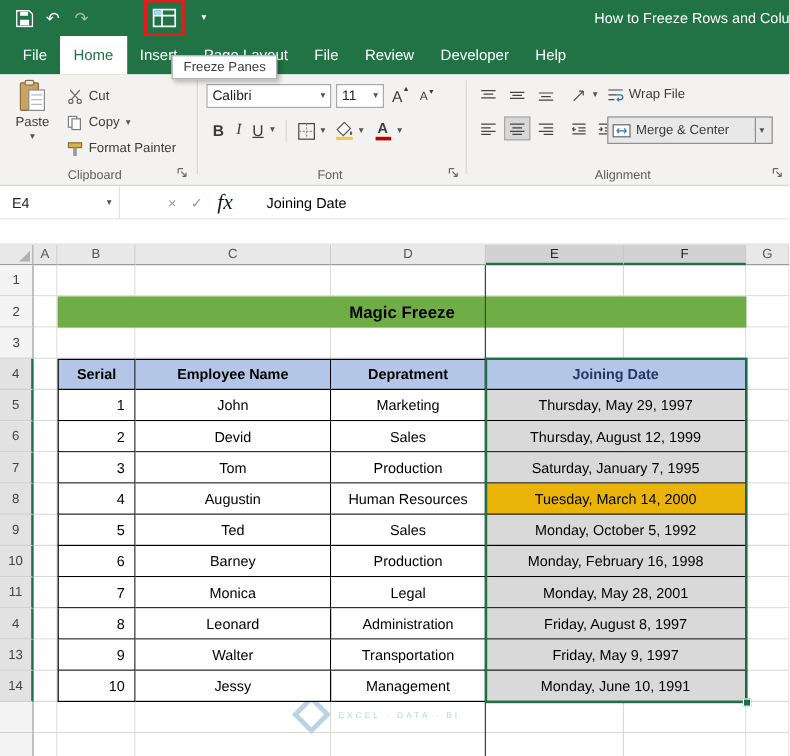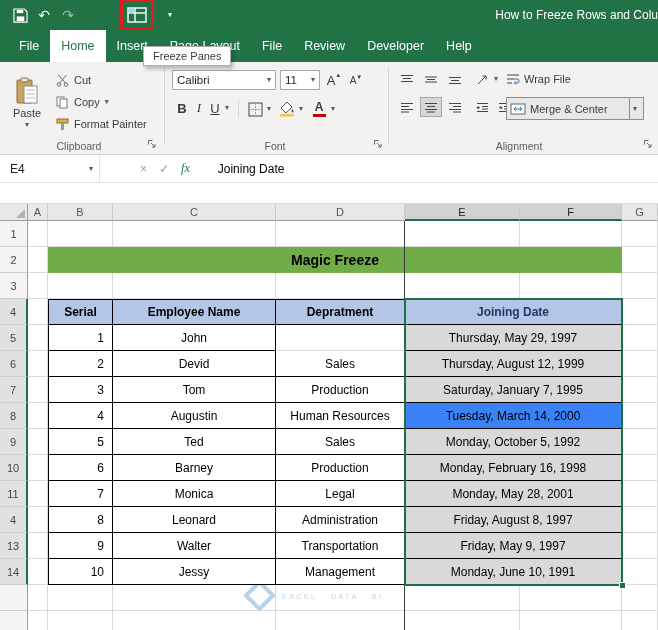--- a/index.html
+++ b/index.html
@@ -18,40 +18,40 @@
   
   .tabrow { position:absolute; left:0; top:30px; width:658px; height:32px; background:#217346; display:flex; padding-left:8px; box-sizing:border-box; }
   .tab { color:#fff; font-size:12.5px; line-height:32px; padding:0 11px; white-space:nowrap; }
   .tab.active { background:#fff; color:#217346; }
   .tooltip { position:absolute; left:143px; top:46px; z-index:99; background:#fff; border:1px solid #b0b0b0; box-shadow:2px 3px 4px rgba(0,0,0,.25); font-size:11px; color:#3b3b3b; padding:3px 9px; white-space:nowrap; }
   
   .ribbon { position:absolute; left:0; top:62px; width:658px; height:93px; background:#f3f2f1; border-bottom:1px solid #d4d4d4; box-sizing:border-box; }
   .vsep { position:absolute; top:5px; height:78px; width:1px; background:#d8d8d8; }
   .glabel { position:absolute; bottom:2px; font-size:10.5px; color:#5f5d5b; text-align:center; }
   .launcher { position:absolute; bottom:4px; width:12px; height:12px; display:flex; align-items:center; justify-content:center; }
-  .paste-btn { position:absolute; left:4px; top:4px; width:46px; height:74px; display:flex; flex-direction:column; align-items:center; justify-content:center; gap:2px; font-size:11px; color:#3b3b3b; }
+  .paste-btn { position:absolute; left:4px; top:4px; width:46px; height:74px; display:flex; flex-direction:column; align-items:center; gap:2px; font-size:11px; color:#3b3b3b; }
   .small-btn { position:absolute; left:56px; height:20px; display:flex; align-items:center; gap:5px; font-size:11px; color:#3b3b3b; white-space:nowrap; }
   .combo { position:absolute; top:8px; height:20px; background:#fff; border:1px solid #ababab; box-sizing:border-box; display:flex; align-items:center; justify-content:space-between; font-size:11.5px; color:#222; padding:0 4px; }
   .icon-btn { position:absolute; display:flex; align-items:center; justify-content:center; font-size:12px; color:#3b3b3b; }
   .icon-btn.active { background:#d7d7d7; border:1px solid #a8a8a8; box-sizing:border-box; }
   .caret { font-size:8px; color:#555; line-height:1; }
   .caret.w { color:#fff; }
   .bld { font-weight:bold; font-size:13px; }
   .itl { font-style:italic; font-family:"Liberation Serif", serif; font-size:13px; }
   .und { text-decoration:underline; font-size:13px; }
   .fc-wrap { display:flex; flex-direction:column; align-items:center; line-height:1; }
   .fc-bar { width:13px; height:3px; margin-top:1px; }
   .wrap-btn { position:absolute; left:506px; top:7px; height:20px; display:flex; align-items:center; gap:4px; font-size:11px; color:#3b3b3b; }
   .merge-btn { position:absolute; left:506px; top:35px; height:23px; width:138px; border:1px solid #8f8f8f; background:#e8e8e8; box-sizing:border-box; display:flex; align-items:center; gap:4px; font-size:11px; color:#3b3b3b; padding:0 3px; }
   .merge-caret { border-left:1px solid #8f8f8f; align-self:stretch; display:flex; align-items:center; padding:0 3px; margin-left:auto; }
   
   .fbar { position:absolute; left:0; top:155px; width:658px; height:28px; background:#fff; border-bottom:1px solid #e3e3e3; display:flex; align-items:center; box-sizing:border-box; }
   .namebox { width:100px; height:28px; border-right:1px solid #e3e3e3; display:flex; align-items:center; justify-content:space-between; padding:0 6px 0 10px; box-sizing:border-box; font-size:12px; color:#222; }
   .fbtns { display:flex; align-items:center; gap:12px; padding:0 10px 0 40px; }
-  .fx { font-style:italic; font-family:"Liberation Serif", serif; font-size:12px; color:#0f766e; }
+  .fx { font-style:italic; font-family:"Liberation Serif", serif; font-size:18px; color:#0f172a; }
   .fmark { font-size:12px; color:#9a9a9a; }
   .fcontent { font-size:12px; color:#000; padding-left:18px; }
   .fspacer { position:absolute; left:0; top:183px; width:658px; height:21px; background:#fff; border-bottom:1px solid #d8d8d8; box-sizing:border-box; }
   
   #sheet { position:absolute; left:0; top:204px; width:658px; height:426px; background:#fff; overflow:hidden; }
   .scell { position:absolute; box-sizing:border-box; }
   .corner { background:#e8e8e8; border-right:1px solid #9b9b9b; border-bottom:1px solid #9b9b9b; z-index:2; }
   .tri { position:absolute; right:2px; bottom:2px; width:0; height:0; border-left:9px solid transparent; border-bottom:9px solid #b2b2b2; }
   .colhdr { background:#e8e8e8; border-right:1px solid #c9c9c9; border-bottom:1px solid #9b9b9b; font-size:11px; color:#555; display:flex; align-items:center; justify-content:center; z-index:2; }
   .colhdr.sel { background:#d2d2d2; border-bottom:2px solid #1e7145; color:#222; }
@@ -503,33 +503,34 @@
       <div class="scell gcell" style="left: 520px; top: 407px; width: 102px; height: 26px;"></div>
       <div class="scell gcell" style="left: 622px; top: 407px; width: 36px; height: 26px;"></div>
       <div class="scell freezeline" style="left: 404px; top: 17px; width: 1px; height: 409px;"></div>
       <div class="scell banner" style="left: 48px; top: 43px; width: 574px; height: 26px; background: rgb(112, 173, 71);">Magic Freeze</div>
       <div class="scell tcell thead firstcol" style="left: 48px; top: 95px; width: 65px; height: 26px; border-top: 1px solid rgb(0, 0, 0); background: rgb(180, 198, 231);">Serial</div>
       <div class="scell tcell thead" style="left: 113px; top: 95px; width: 163px; height: 26px; border-top: 1px solid rgb(0, 0, 0); background: rgb(180, 198, 231);">Employee Name</div>
       <div class="scell tcell thead" style="left: 276px; top: 95px; width: 129px; height: 26px; border-top: 1px solid rgb(0, 0, 0); background: rgb(180, 198, 231);">Depratment</div>
       <div class="scell tcell thead jhead" style="left: 405px; top: 95px; width: 217px; height: 26px; border-top: 1px solid rgb(0, 0, 0); background: rgb(180, 198, 231);">Joining Date</div>
       <div class="scell tcell firstcol serial" style="left: 48px; top: 121px; width: 65px; height: 26px;">1</div>
       <div class="scell tcell" style="left: 113px; top: 121px; width: 163px; height: 26px;">John</div>
+      <div class="scell tcell" style="left: 276px; top: 121px; width: 129px; height: 26px;">Marketing</div>
       <div class="scell tcell" style="left: 405px; top: 121px; width: 217px; height: 26px; background: rgb(217, 217, 217);">Thursday, May 29, 1997</div>
       <div class="scell tcell firstcol serial" style="left: 48px; top: 147px; width: 65px; height: 26px;">2</div>
       <div class="scell tcell" style="left: 113px; top: 147px; width: 163px; height: 26px;">Devid</div>
       <div class="scell tcell" style="left: 276px; top: 147px; width: 129px; height: 26px;">Sales</div>
       <div class="scell tcell" style="left: 405px; top: 147px; width: 217px; height: 26px; background: rgb(217, 217, 217);">Thursday, August 12, 1999</div>
       <div class="scell tcell firstcol serial" style="left: 48px; top: 173px; width: 65px; height: 26px;">3</div>
       <div class="scell tcell" style="left: 113px; top: 173px; width: 163px; height: 26px;">Tom</div>
       <div class="scell tcell" style="left: 276px; top: 173px; width: 129px; height: 26px;">Production</div>
       <div class="scell tcell" style="left: 405px; top: 173px; width: 217px; height: 26px; background: rgb(217, 217, 217);">Saturday, January 7, 1995</div>
       <div class="scell tcell firstcol serial" style="left: 48px; top: 199px; width: 65px; height: 26px;">4</div>
       <div class="scell tcell" style="left: 113px; top: 199px; width: 163px; height: 26px;">Augustin</div>
       <div class="scell tcell" style="left: 276px; top: 199px; width: 129px; height: 26px;">Human Resources</div>
-      <div class="scell tcell" style="left: 405px; top: 199px; width: 217px; height: 26px; background: #3b82f6;">Tuesday, March 14, 2000</div>
+      <div class="scell tcell" style="left: 405px; top: 199px; width: 217px; height: 26px; background: #eab308;">Tuesday, March 14, 2000</div>
       <div class="scell tcell firstcol serial" style="left: 48px; top: 225px; width: 65px; height: 26px;">5</div>
       <div class="scell tcell" style="left: 113px; top: 225px; width: 163px; height: 26px;">Ted</div>
       <div class="scell tcell" style="left: 276px; top: 225px; width: 129px; height: 26px;">Sales</div>
       <div class="scell tcell" style="left: 405px; top: 225px; width: 217px; height: 26px; background: rgb(217, 217, 217);">Monday, October 5, 1992</div>
       <div class="scell tcell firstcol serial" style="left: 48px; top: 251px; width: 65px; height: 26px;">6</div>
       <div class="scell tcell" style="left: 113px; top: 251px; width: 163px; height: 26px;">Barney</div>
       <div class="scell tcell" style="left: 276px; top: 251px; width: 129px; height: 26px;">Production</div>
       <div class="scell tcell" style="left: 405px; top: 251px; width: 217px; height: 26px; background: rgb(217, 217, 217);">Monday, February 16, 1998</div>
       <div class="scell tcell firstcol serial" style="left: 48px; top: 277px; width: 65px; height: 26px;">7</div>
       <div class="scell tcell" style="left: 113px; top: 277px; width: 163px; height: 26px;">Monica</div>

